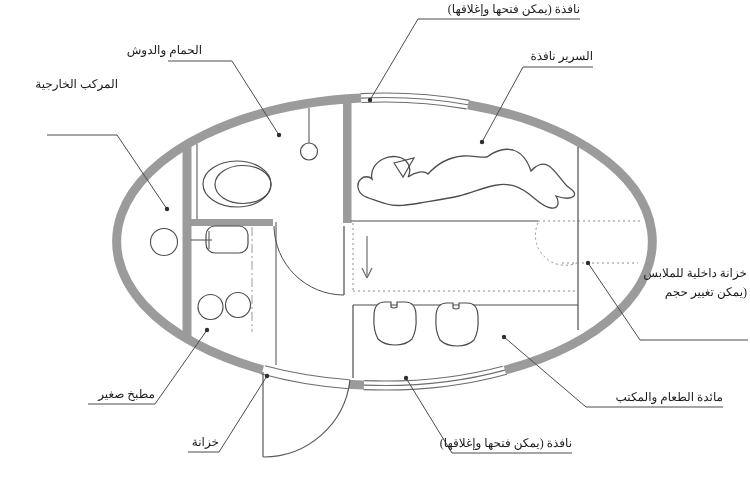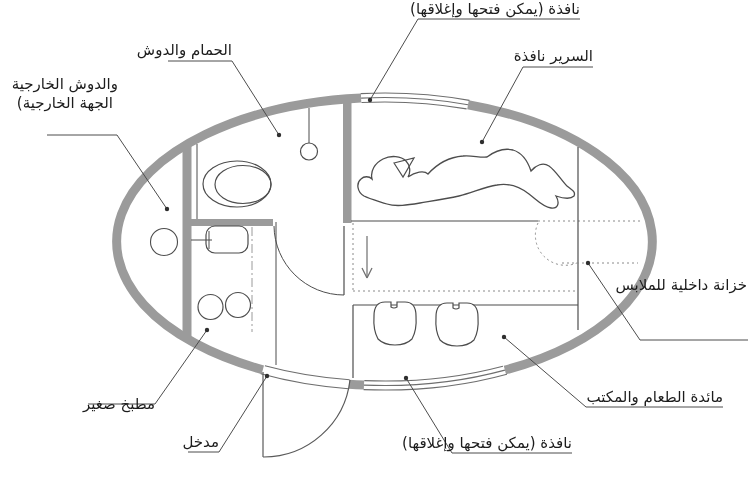--- a/index.html
+++ b/index.html
@@ -1,20 +1,20 @@
 <!DOCTYPE html>
 <html><head>
 <meta charset="utf-8">
 <style>
   html,body{margin:0;padding:0;background:#ffffff;}
   .stage{position:relative;width:750px;height:496px;background:#fff;overflow:hidden;
          font-family:"DejaVu Sans",sans-serif;}
   .stage svg{position:absolute;left:0;top:0;}
-  .label{position:absolute;font-size:15px;line-height:16px;color:#1c1c1c;
-         white-space:nowrap;text-align:center;}
+  .label{position:absolute;font-size:12px;line-height:16px;color:#1c1c1c;
+         white-space:nowrap;text-align:right;font-family:Liberation Serif, serif;}
   .label.multi{line-height:19px;}
   .wardrobe-label{line-height:20px;}
 </style>
 </head>
 <body>
 
 <div class="stage">
 
 <svg width="750" height="496" viewBox="0 0 750 496">
 
@@ -162,42 +162,42 @@
 </svg>
 
   <div class="label" dir="rtl" style="right:170px;top:1px;">
     <span>نافذة (يمكن فتحها وإغلاقها)</span>
   </div>
 
   <div class="label" dir="rtl" style="right:157px;top:48px;">
     <span>السرير نافذة</span>
   </div>
 
-  <div class="label" dir="rtl" style="right:518px;top:42px;">
+  <div class="label" dir="rtl" style="right:548px;top:42px;">
     <span>الحمام والدوش</span>
   </div>
 
   <div class="label multi" dir="rtl" style="right:632px;top:75px;">
-    <div>والدوش الخارجية</div>
-    <div>الجهة الخارجية)</div>
-  </div>
-
-  <div class="label multi wardrobe-label" dir="rtl" style="right:3px;top:276px;">
+    <div>المركب الخارجية</div>
+  </div>
+
+  <div class="label multi wardrobe-label" dir="rtl" style="right:3px;top:264px;">
     <div>خزانة داخلية للملابس</div>
+    <div>(يمكن تغيير حجم</div>
   </div>
 
   <div class="label" dir="rtl" style="right:27px;top:389px;margin-left:28px;">
     <span>مائدة الطعام والمكتب</span>
   </div>
 
   <div class="label" dir="rtl" style="right:178px;top:435px;">
     <span>نافذة (يمكن فتحها وإغلاقها)</span>
   </div>
 
   <div class="label" dir="rtl" style="right:531px;top:434px;">
-    <span>مدخل</span>
-  </div>
-
-  <div class="label" dir="rtl" style="right:595px;top:396px;">
+    <span>خزانة</span>
+  </div>
+
+  <div class="label" dir="rtl" style="right:595px;top:386px;">
     <span>مطبخ صغير</span>
   </div>
 
 </div>
 
 </body></html>

